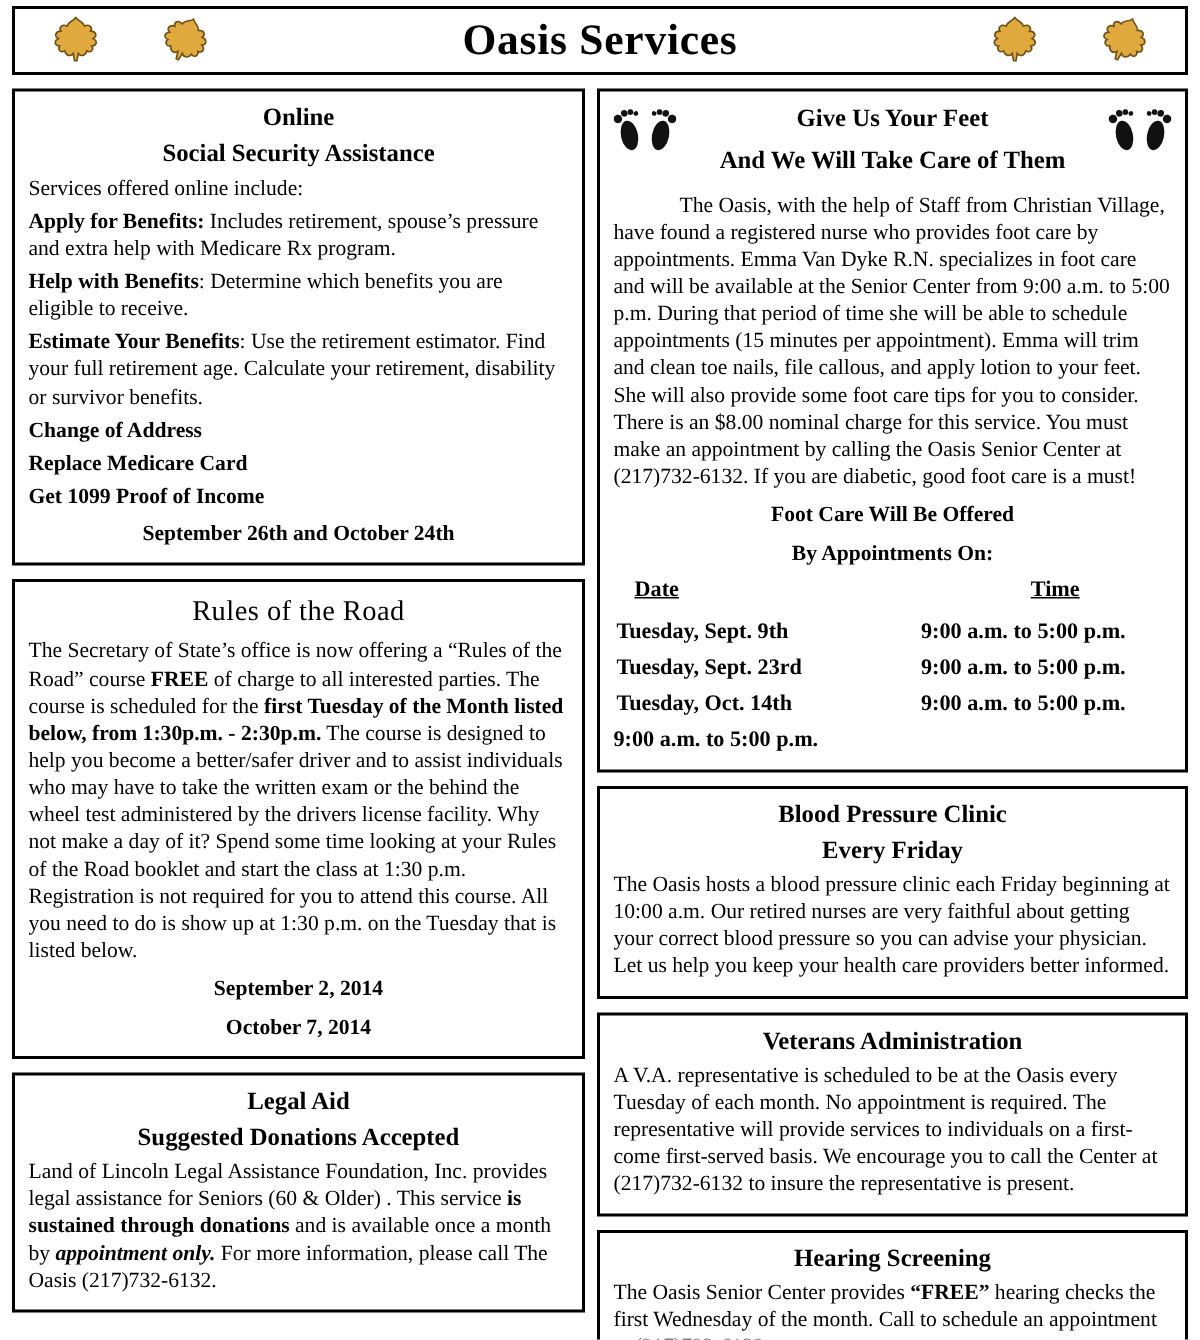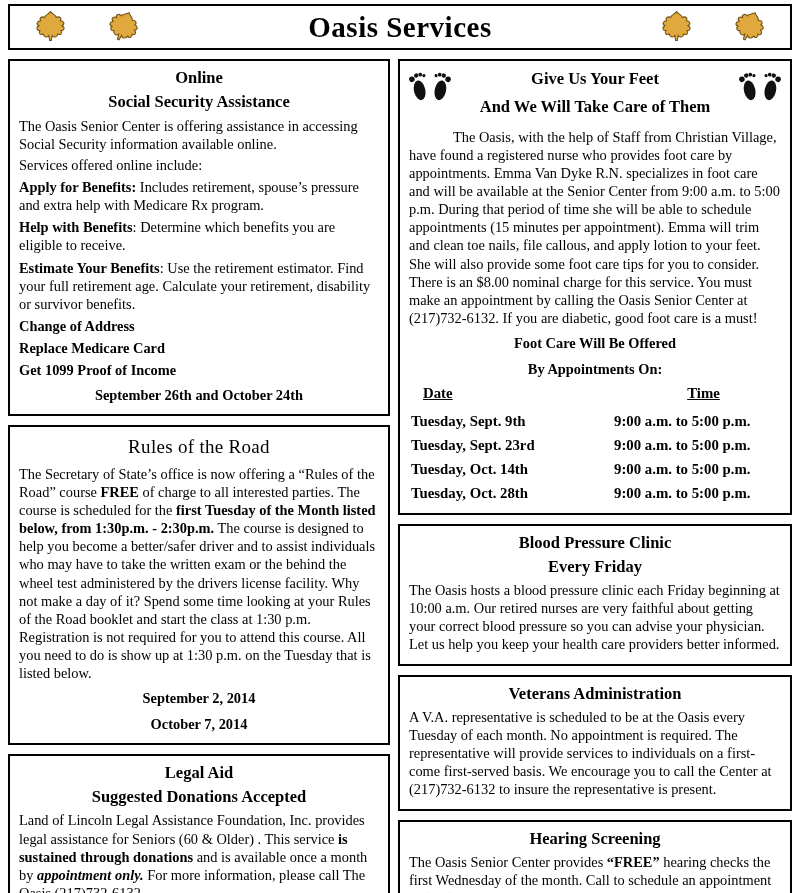--- a/index.html
+++ b/index.html
@@ -86,21 +86,20 @@
     </div>
   </header>
 
   <div class="columns">
 
     <div class="col">
 
       <section class="box">
         <h2 class="sec-h">Online</h2>
         <h2 class="sec-h">Social Security Assistance</h2>
-        <p class="body">The Oasis Senior Center is offering assistance in accessing Social Security information available online.</p>
         <p class="body">Services offered online include:</p>
         <p class="body item"><span style="font-weight: 700;">Apply for Benefits:</span><span>  Includes retirement, spouse’s  pressure and extra help with Medicare Rx program.</span></p>
         <p class="body item"><span style="font-weight: 700;">Help with Benefits</span><span>:  Determine which benefits you are eligible to receive.</span></p>
         <p class="body item"><span style="font-weight: 700;">Estimate Your Benefits</span><span>:  Use the retirement estimator.  Find your full retirement age.  Calculate your retirement, disability or survivor benefits.</span></p>
         <p class="body item"><span style="font-weight: 700;">Change of Address</span></p>
         <p class="body item"><span style="font-weight: 700;">Replace Medicare Card</span></p>
         <p class="body item"><span style="font-weight: 700;">Get 1099 Proof of  Income</span></p>
         <p class="center-bold">September 26th and October 24th</p>
       </section>
 
@@ -149,21 +148,20 @@
           </div>
           <div class="sched-row">
             <span class="d">Tuesday, Sept. 23rd</span>
             <span class="t">9:00 a.m. to 5:00 p.m.</span>
           </div>
           <div class="sched-row">
             <span class="d">Tuesday, Oct. 14th</span>
             <span class="t">9:00 a.m. to 5:00 p.m.</span>
           </div>
           <div class="sched-row">
-            <span class="d">Tuesday, Oct. 28th</span>
             <span class="t">9:00 a.m. to 5:00 p.m.</span>
           </div>
         </div>
       </section>
 
       <section class="box">
         <h2 class="sec-h">Blood Pressure Clinic</h2>
         <h2 class="sec-h">Every Friday</h2>
         <p class="body">The Oasis hosts a blood pressure clinic each Friday beginning at 10:00 a.m.  Our retired nurses are very faithful about getting your correct blood pressure so you can advise your physician.  Let us help you keep your health care providers better informed.</p>
       </section>

